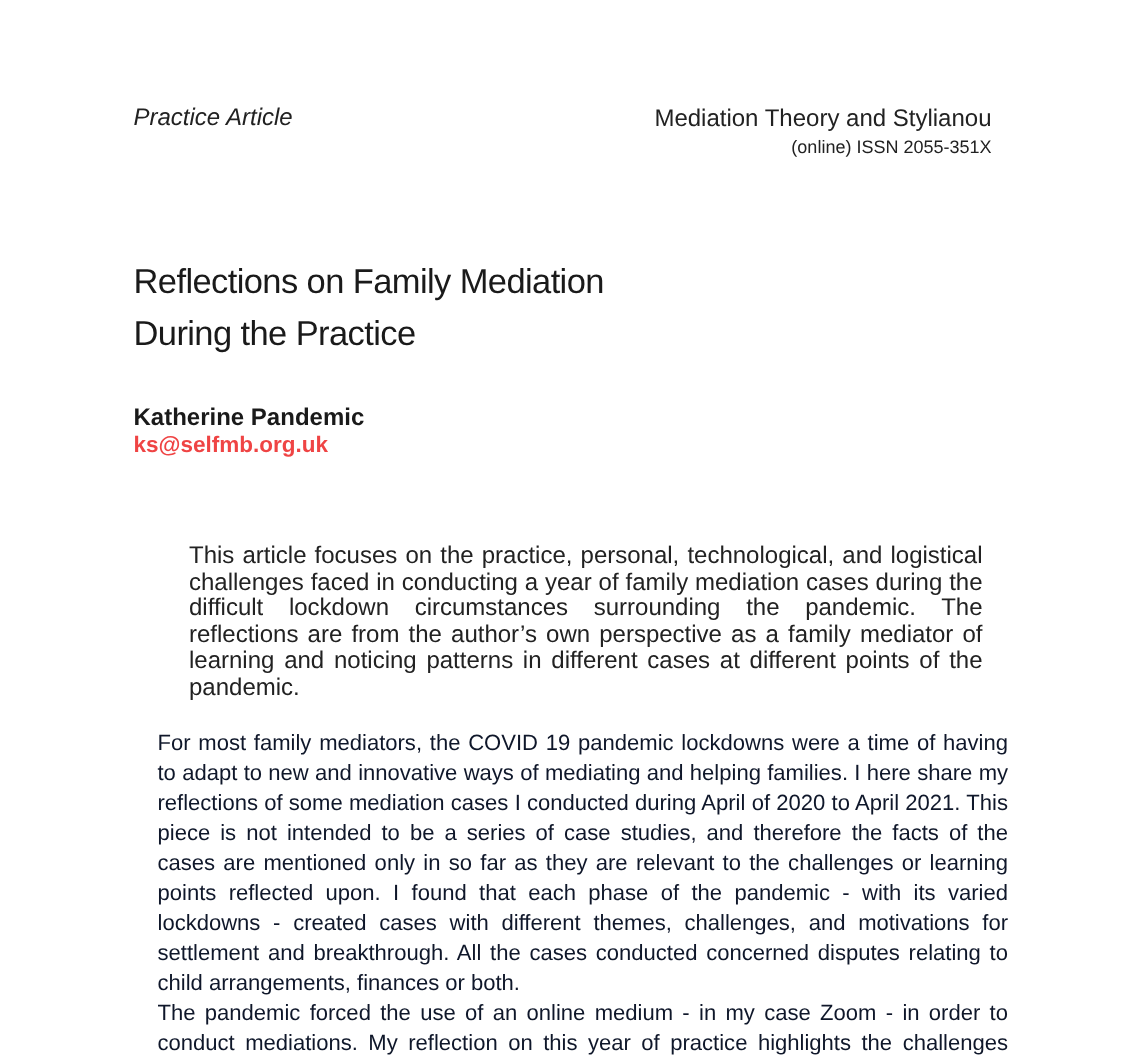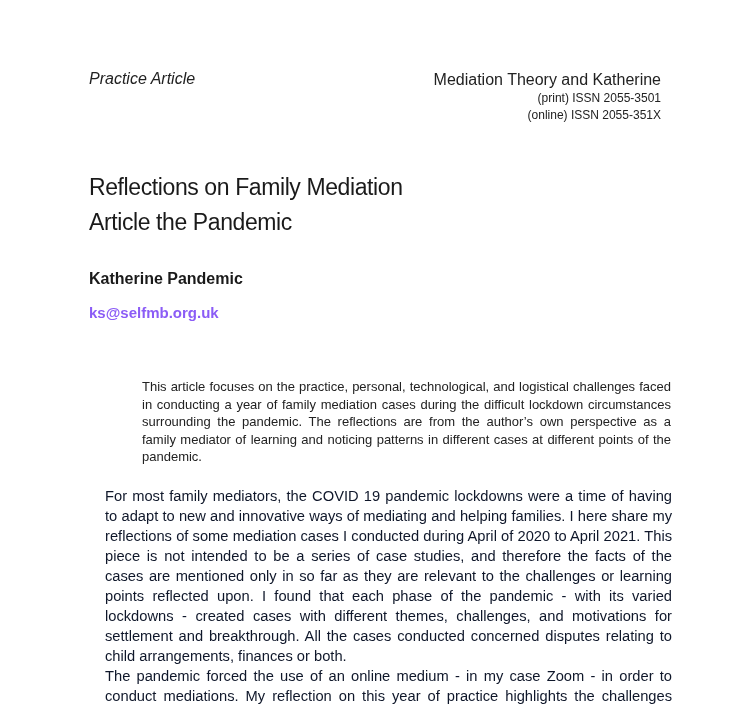--- a/index.html
+++ b/index.html
@@ -59,35 +59,35 @@
       position: absolute;
       left: 89px;
       top: 270px;
       font-size: 16px;
       font-weight: bold;
       color: #1a1a1a;
     }
     .email {
       position: absolute;
       left: 89px;
-      top: 304px;
+      top: 288px;
       font-size: 15px;
       font-weight: bold;
-      color: #8b5cf6;
+      color: #ef4444;
     }
     .abstract {
       position: absolute;
       left: 126px;
       top: 362px;
       width: 529px;
-      font-size: 13px;
+      font-size: 16px;
       line-height: 17.6px;
       text-align: justify;
       color: #222;
-      margin: 16px;
+      margin: 0;
     }
     .body-para {
       position: absolute;
       left: 89px;
       width: 567px;
       font-size: 14.7px;
       line-height: 20px;
       text-align: justify;
       color: #0f172a;
       margin: 16px;
@@ -96,28 +96,27 @@
     .p2 { top: 650px; }
   </style>
 </head>
 <body>
 
 <div class="page">
 
   <div class="header-left">Practice Article</div>
 
   <div class="header-right">
-    <div class="journal-name">Mediation Theory and Katherine</div>
-    <div class="issn">(print) ISSN 2055-3501</div>
+    <div class="journal-name">Mediation Theory and Stylianou</div>
     <div class="issn">(online) ISSN 2055-351X</div>
   </div>
 
   <h1 class="title">
     <span>Reflections on Family Mediation</span><br>
-    <span>Article the Pandemic</span>
+    <span>During the Practice</span>
   </h1>
 
   <div class="author">Katherine Pandemic</div>
   <div class="email">ks@selfmb.org.uk</div>
 
   <p class="abstract">This article focuses on the practice, personal, technological, and logistical challenges faced in conducting a year of family mediation cases during the difficult lockdown circumstances surrounding the pandemic. The reflections are from the author’s own perspective as a family mediator of learning and noticing patterns in different cases at different points of the pandemic.</p>
 
   <p class="body-para p1">For most family mediators, the COVID 19 pandemic lockdowns were a time of having to adapt to new and innovative ways of mediating and helping families. I here share my reflections of some mediation cases I conducted during April of 2020 to April 2021. This piece is not intended to be a series of case studies, and therefore the facts of the cases are mentioned only in so far as they are relevant to the challenges or learning points reflected upon. I found that each phase of the pandemic - with its varied lockdowns - created cases with different themes, challenges, and motivations for settlement and breakthrough. All the cases conducted concerned disputes relating to child arrangements, finances or both.</p>
   <p class="body-para p2">The pandemic forced the use of an online medium - in my case Zoom - in order to conduct mediations. My reflection on this year of practice highlights the challenges faced, learning points observed and adaptations to delivery of mediation leading</p>
 

